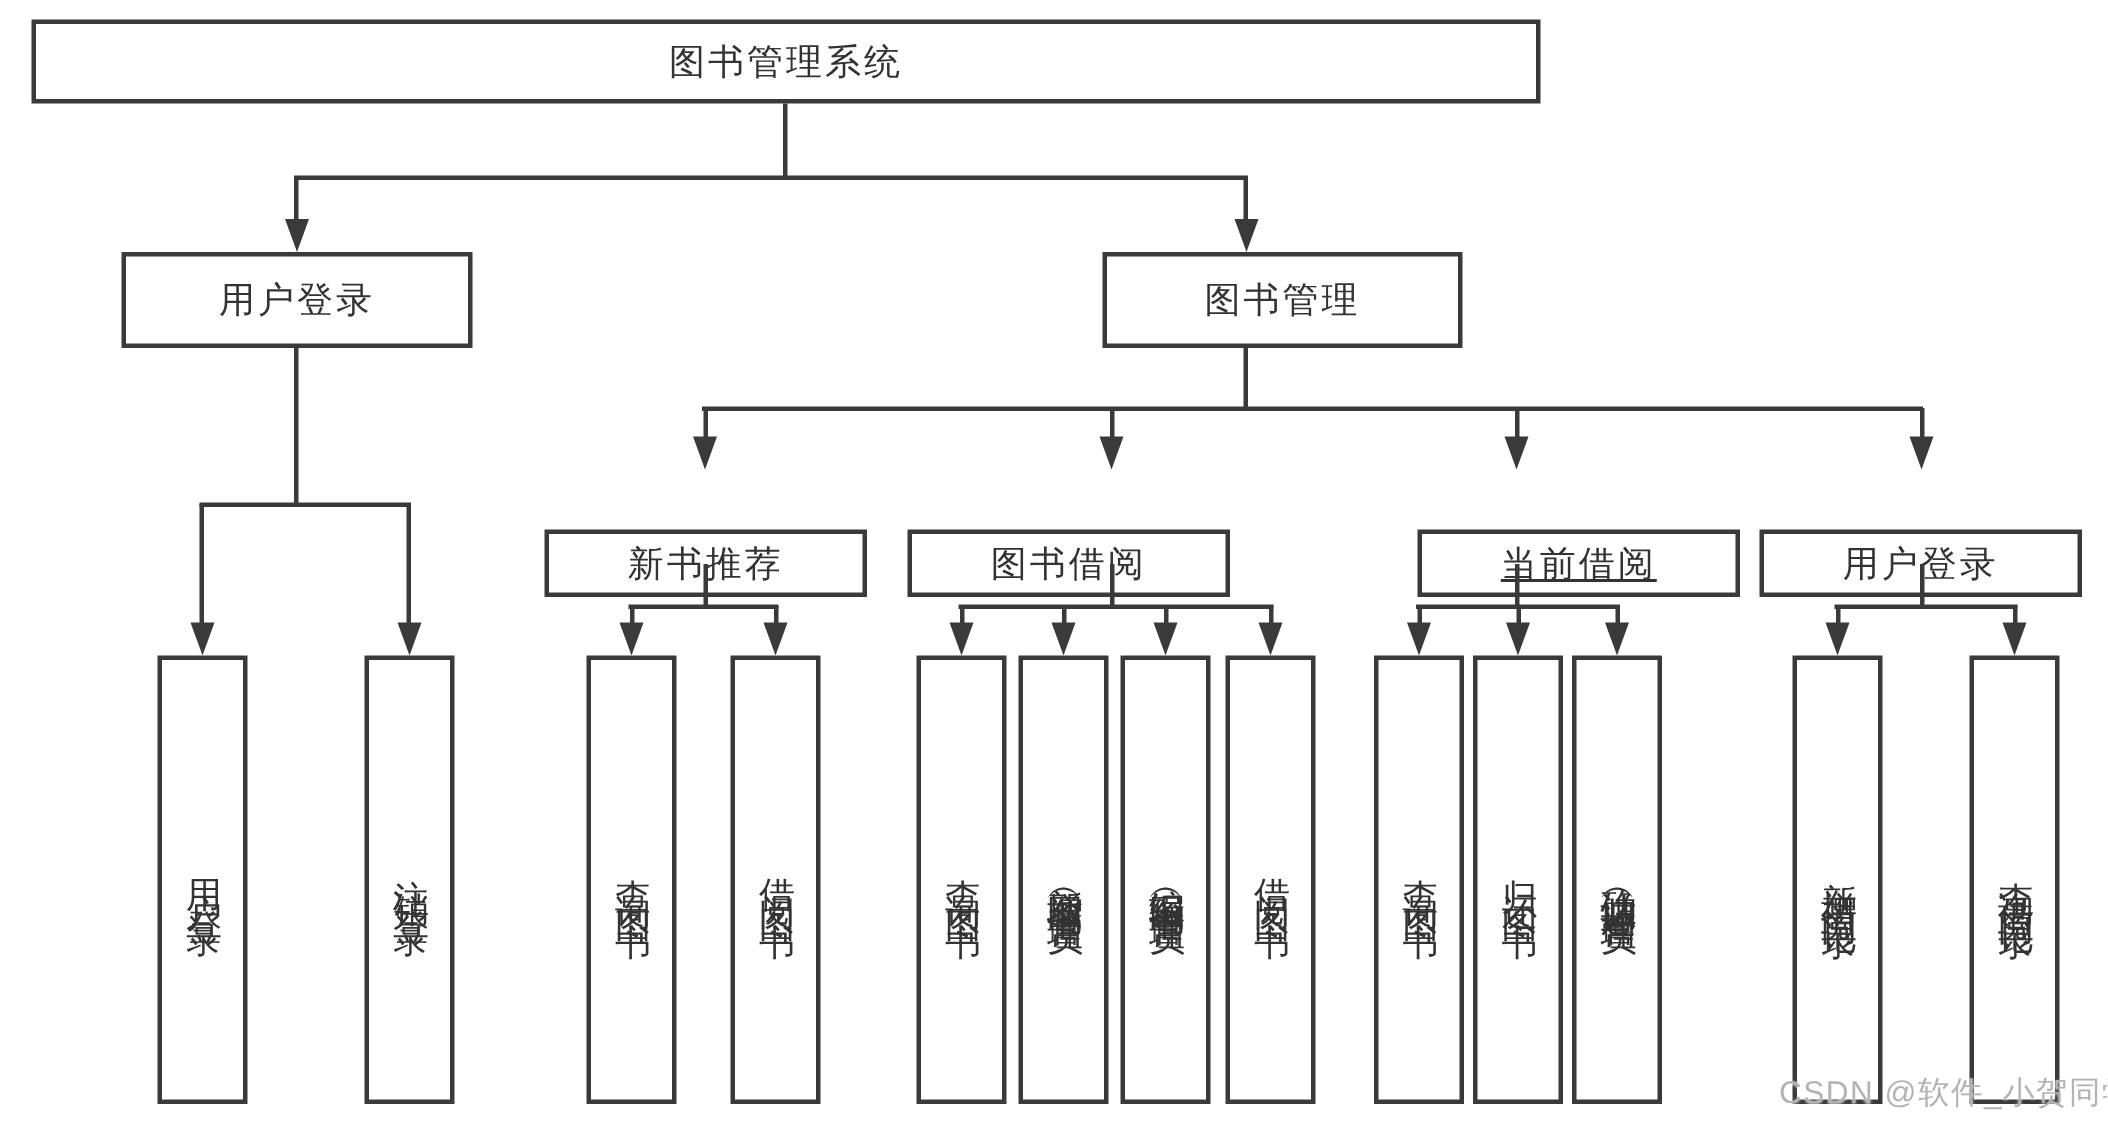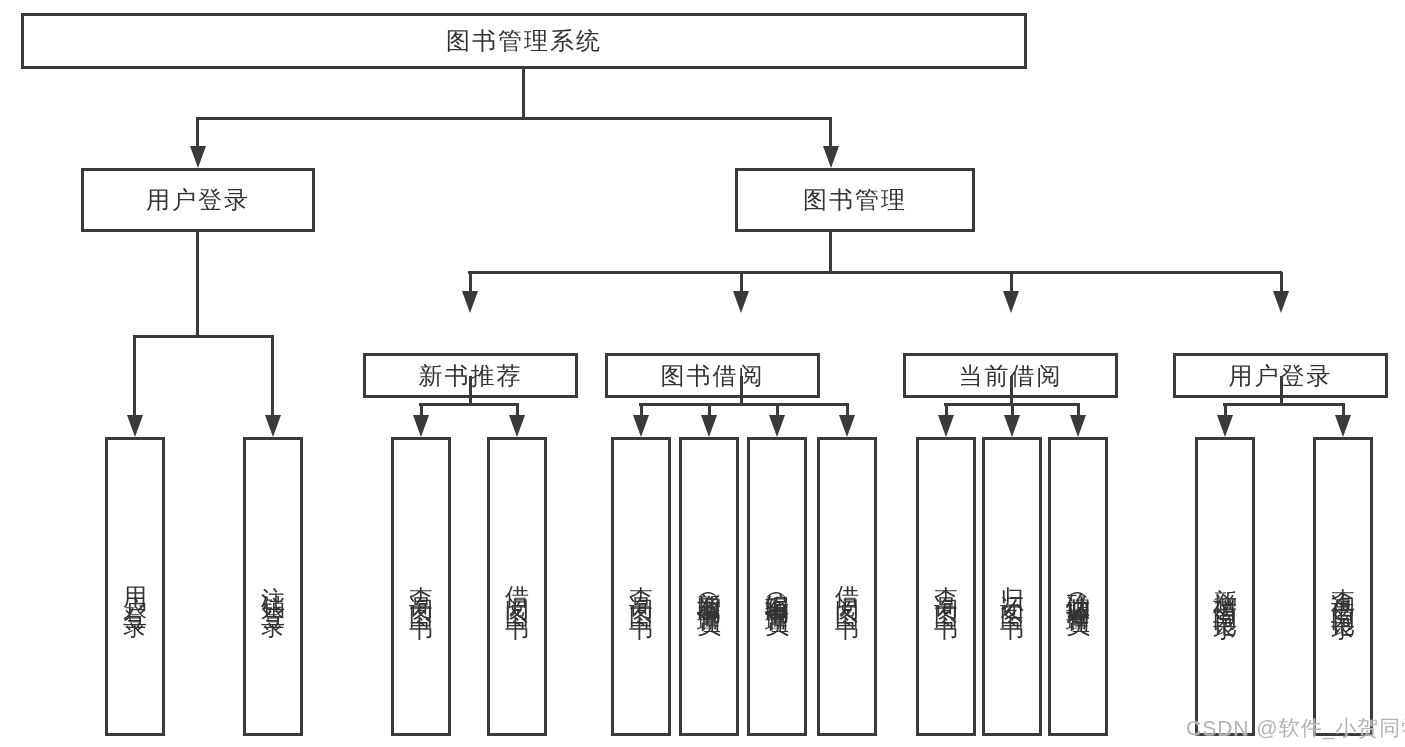--- a/index.html
+++ b/index.html
@@ -24,21 +24,21 @@
     display:flex;align-items:center;justify-content:center;
     color:var(--text);
     font-size:24px;
     letter-spacing:2px;
     white-space:nowrap;
   }
   .root{left:21px;top:13px;width:1006px;height:56px;}
   .l2a{left:81px;top:168px;width:234px;height:64px;}
   .l2b{left:711px;top:168px;width:240px;height:64px;margin-left:24px;}
   .l3{top:313px;width:215px;height:45px;margin-top:40px;}
-  .l3a{left:363px;} .l3b{left:605px;} .l3c{left:903px;} .l3d{left:1173px;}
+  .l3a{left:363px;} .l3b{left:605px;} .l3c{left:945px;text-decoration:underline;} .l3d{left:1173px;}
   .leaf{top:437px;width:60px;height:299px;letter-spacing:0;}
   .vtext{
     writing-mode:vertical-lr;
     text-orientation:mixed;
     font-size:24px;
     color:var(--text);
     line-height:1;
   }
   .short .vtext{letter-spacing:10px;}
   .mid   .vtext{letter-spacing:6px;}

